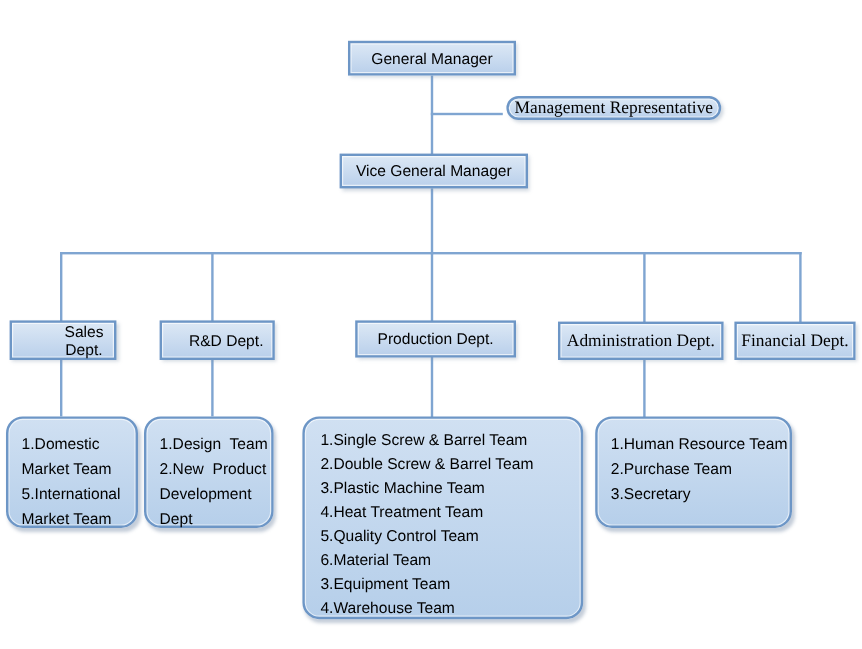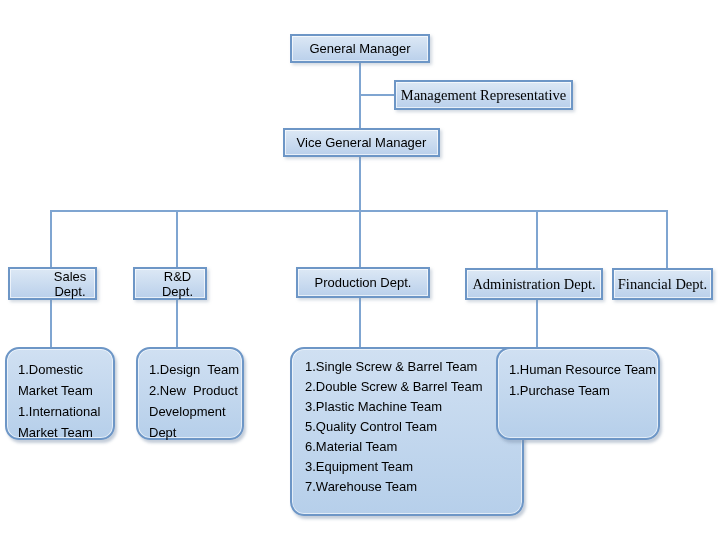--- a/index.html
+++ b/index.html
@@ -66,70 +66,72 @@
   <div class="line v" style="left:666px; top:210px; height:59px;"></div>
   <div class="line v" style="left:50px;  top:299px; height:48px;"></div>
   <div class="line v" style="left:176px; top:299px; height:48px;"></div>
   <div class="line v" style="left:359px; top:297px; height:51px;"></div>
   <div class="line v" style="left:536px; top:299px; height:49px;"></div>
 
   <div class="node" style="left:290px; top:34px; width:140px; height:29px;align-items:center;">
     <span>General Manager</span>
   </div>
 
-  <div class="node serif" style="left:394px; top:80px; width:179px; height:30px;">
+  <div class="node serif" style="left:422px; top:80px; width:179px; height:20px;border-radius:12px;">
     <span>Management Representative</span>
   </div>
 
   <div class="node" style="left:283px; top:128px; width:157px; height:29px;align-items:center;">
     <span>Vice General Manager</span>
   </div>
 
   <div class="node" style="left:8px; top:267px; width:89px; height:33px;padding-left:35px;">
     <span>Sales Dept.</span>
   </div>
 
-  <div class="node" style="left:133px; top:267px; width:74px; height:33px;padding-left:15px;">
+  <div class="node" style="left:133px; top:267px; width:96px; height:33px;padding-left:15px;">
     <span>R&amp;D Dept.</span>
   </div>
 
   <div class="node" style="left:296px; top:267px; width:134px; height:31px;">
     <span>Production Dept.</span>
   </div>
 
   <div class="node serif" style="left:465px; top:268px; width:138px; height:32px;">
     <span>Administration Dept.</span>
   </div>
 
   <div class="node serif" style="left:612px; top:268px; width:101px; height:32px;">
     <span>Financial Dept.</span>
   </div>
 
   <div class="teambox" style="left:5px; top:347px; width:110px; height:93px;">
     <div class="team-line">1.Domestic</div>
     <div class="team-line">Market Team</div>
-    <div class="team-line">1.International</div>
+    <div class="team-line">5.International</div>
     <div class="team-line">Market Team</div>
   </div>
 
-  <div class="teambox" style="left:136px; top:347px; width:108px; height:93px;">
+  <div class="teambox" style="left:120px; top:347px; width:108px; height:93px;">
     <div class="team-line">1.Design  Team</div>
     <div class="team-line">2.New  Product</div>
     <div class="team-line">Development</div>
     <div class="team-line">Dept</div>
   </div>
 
-  <div class="teambox tight" style="left:252px; top:347px; width:234px; height:169px; padding-left:13px;margin-left:38px;">
+  <div class="teambox tight" style="left:252px; top:347px; width:234px; height:169px; padding-left:13px;">
     <div class="team-line">1.Single Screw &amp; Barrel Team</div>
     <div class="team-line">2.Double Screw &amp; Barrel Team</div>
     <div class="team-line">3.Plastic Machine Team</div>
+    <div class="team-line">4.Heat Treatment Team</div>
     <div class="team-line">5.Quality Control Team</div>
     <div class="team-line">6.Material Team</div>
     <div class="team-line">3.Equipment Team</div>
-    <div class="team-line">7.Warehouse Team</div>
+    <div class="team-line">4.Warehouse Team</div>
   </div>
 
   <div class="teambox" style="left:496px; top:347px; width:164px; height:93px;">
     <div class="team-line">1.Human Resource Team</div>
-    <div class="team-line">1.Purchase Team</div>
+    <div class="team-line">2.Purchase Team</div>
+    <div class="team-line">3.Secretary</div>
   </div>
 
 </div>
 
 </body></html>

